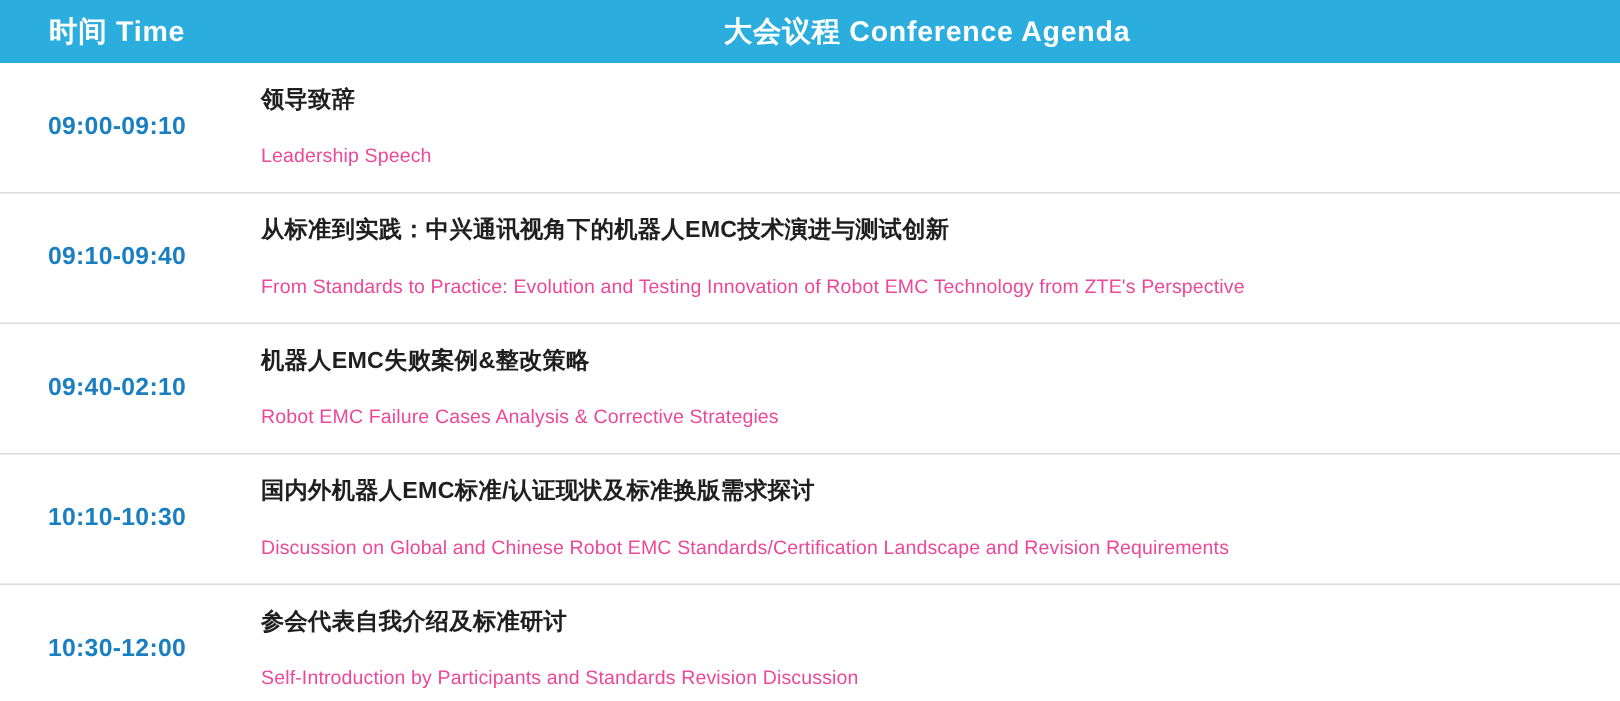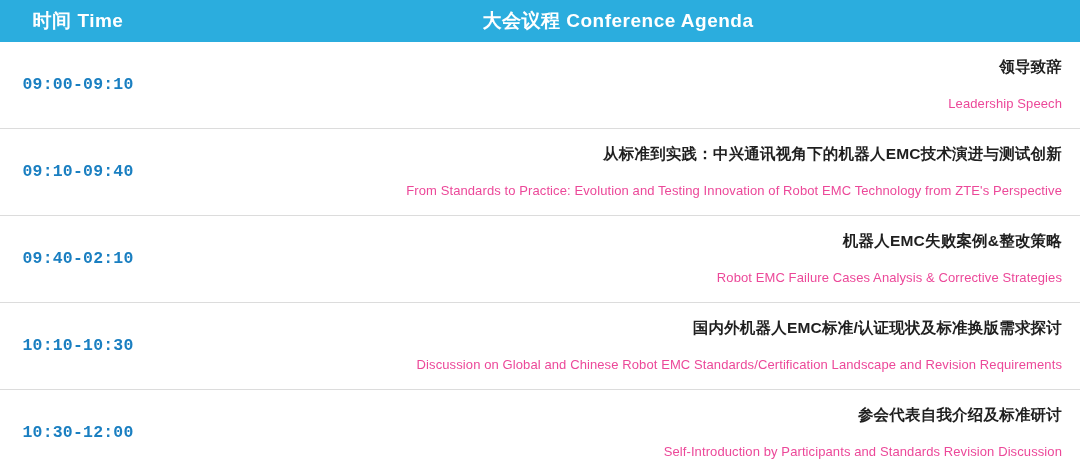--- a/index.html
+++ b/index.html
@@ -43,27 +43,25 @@
 
   .row-time {
     text-align: center;
     vertical-align: middle;
     color: #1a7fc1;
     font-size: 16.5px;
     font-weight: bold;
     letter-spacing: 0.2px;
     border-bottom: 1px solid #dcdcdc;
     padding: 0 4px;
-    font-family: Liberation Mono, monospace;
   }
   .row-content {
     vertical-align: middle;
     border-bottom: 1px solid #dcdcdc;
     padding: 14px 18px 14px 18px;
-    text-align: right;
   }
   .row-content.first {
     padding-left: 18px;
   }
   .title-cn {
     font-size: 15.5px;
     font-weight: bold;
     color: #1f1f1f;
     line-height: 1.45;
     letter-spacing: 0.2px;

